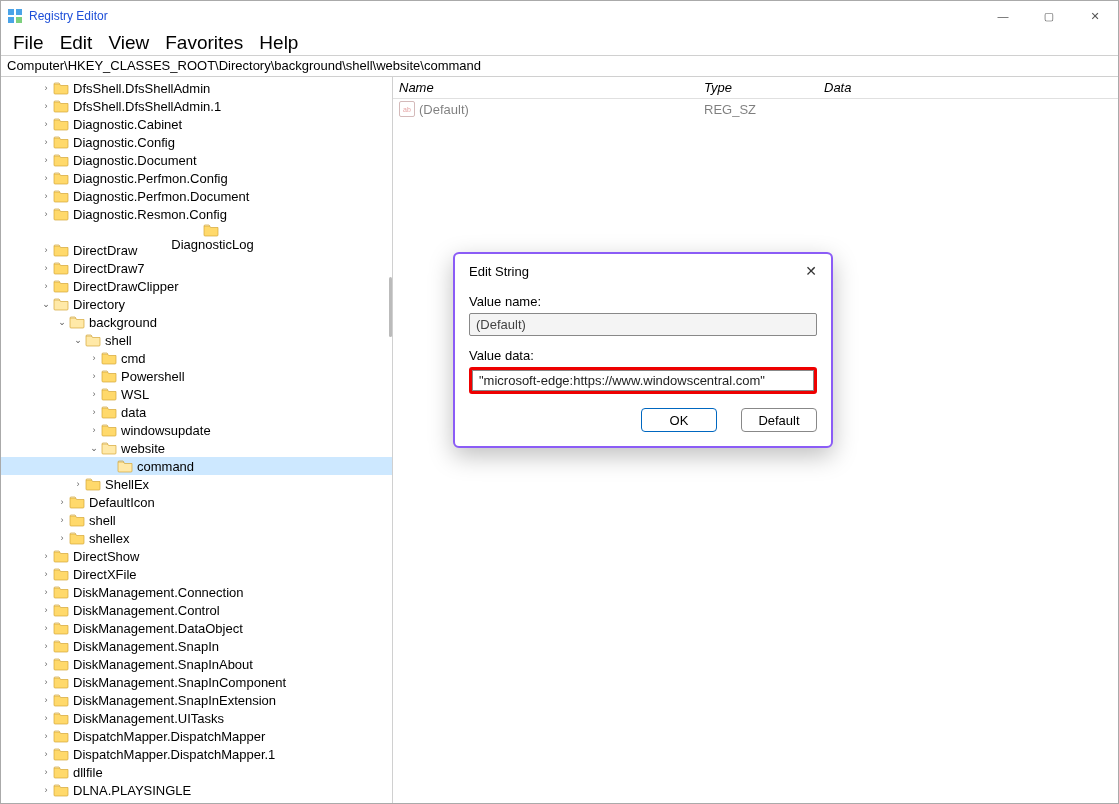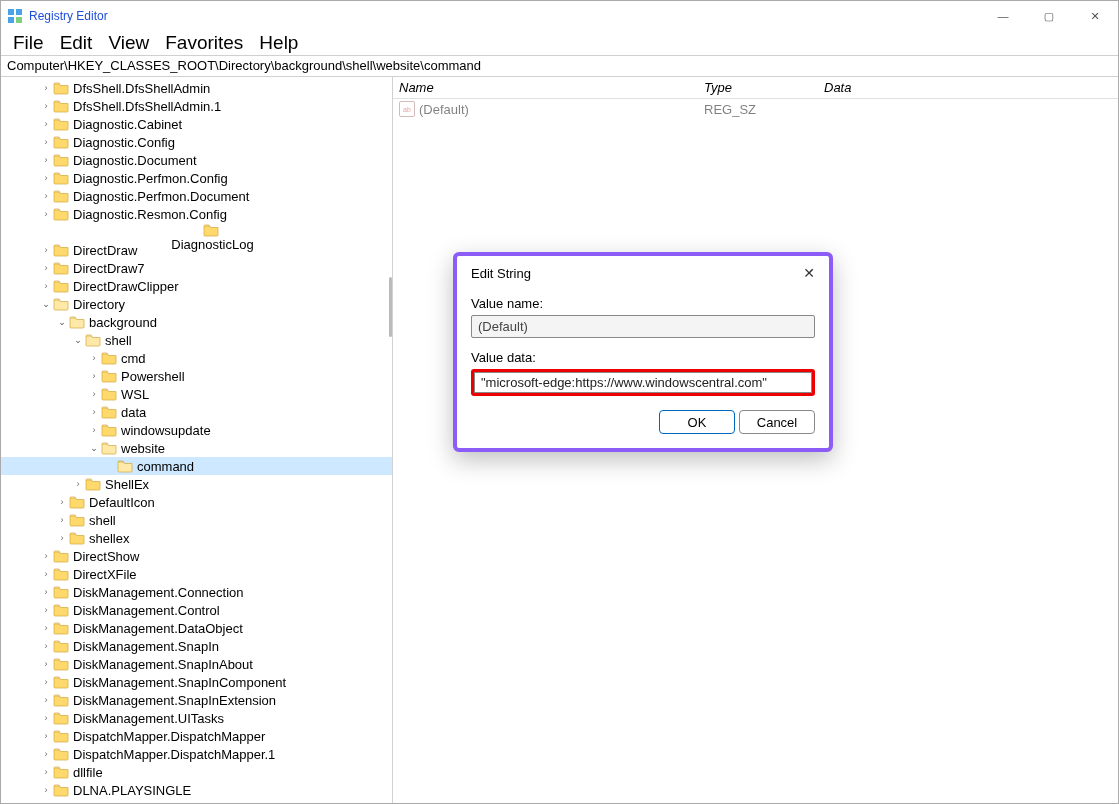--- a/index.html
+++ b/index.html
@@ -142,21 +142,21 @@
     border: 1px solid #a77; border-radius: 2px;
     font-size: 7px; color: #c44; background: #fff;
   }
 
   
   .dialog {
     position: absolute;
     left: 452px; top: 251px;
     width: 380px;
     background: #fff;
-    border: 4px solid #8b5cf6;
+    border: 2px solid #8b5cf6;
     border-radius: 6px;
     box-shadow: 0 8px 24px rgba(0,0,0,.25);
     z-index: 10;
     font-size: 13px;
     padding-bottom: 14px;
   }
   .dlg-title {
     height: 34px;
     display: flex; align-items: center;
     padding: 0 10px 0 14px;
@@ -184,21 +184,21 @@
     width: 100%;
     border: 1px solid #888;
     padding: 2px 6px;
     font-size: 13px;
     color: #222;
     background: #fff;
   }
   .dlg-buttons {
     display: flex;
     justify-content: flex-end;
-    gap: 4px;
+    gap: 24px;
     padding: 14px 14px 0 14px;
   }
   .dlg-btn {
     width: 76px;
     height: 24px;
     border: 1px solid #888;
     border-radius: 4px;
     background: #fff;
     font-size: 13px;
     display: flex; align-items: center; justify-content: center;
@@ -592,15 +592,15 @@
   <div class="dlg-body">
     <div class="dlg-label">Value name:</div>
     <input class="dlg-input" readonly="" value="(Default)" style="">
     <div class="dlg-label" style="margin-top:12px">Value data:</div>
     <div class="dlg-input2-wrap">
       <input class="dlg-input2" value="&quot;microsoft-edge:https://www.windowscentral.com&quot;" style="">
     </div>
   </div>
   <div class="dlg-buttons">
     <div class="dlg-btn primary">OK</div>
-    <div class="dlg-btn">Cancel</div>
+    <div class="dlg-btn">Default</div>
   </div>
 </div>
 
 </body></html>

